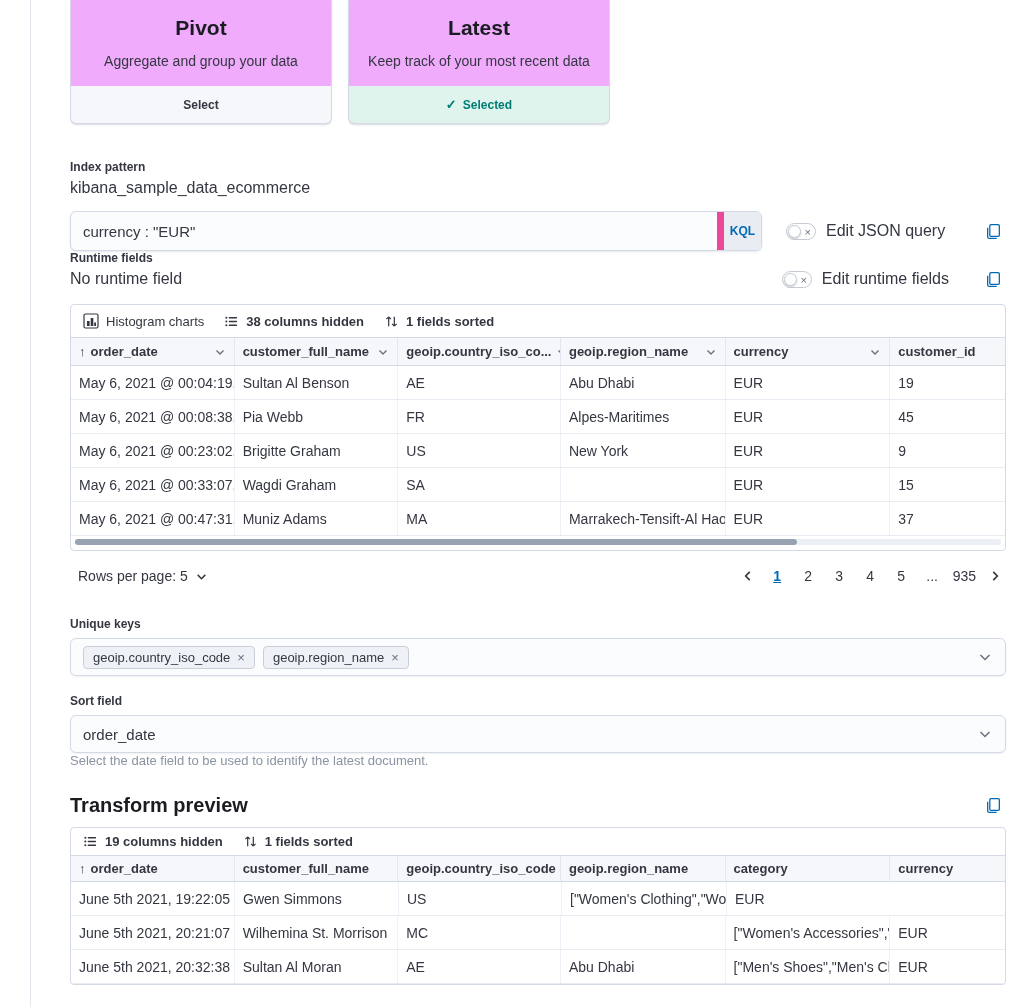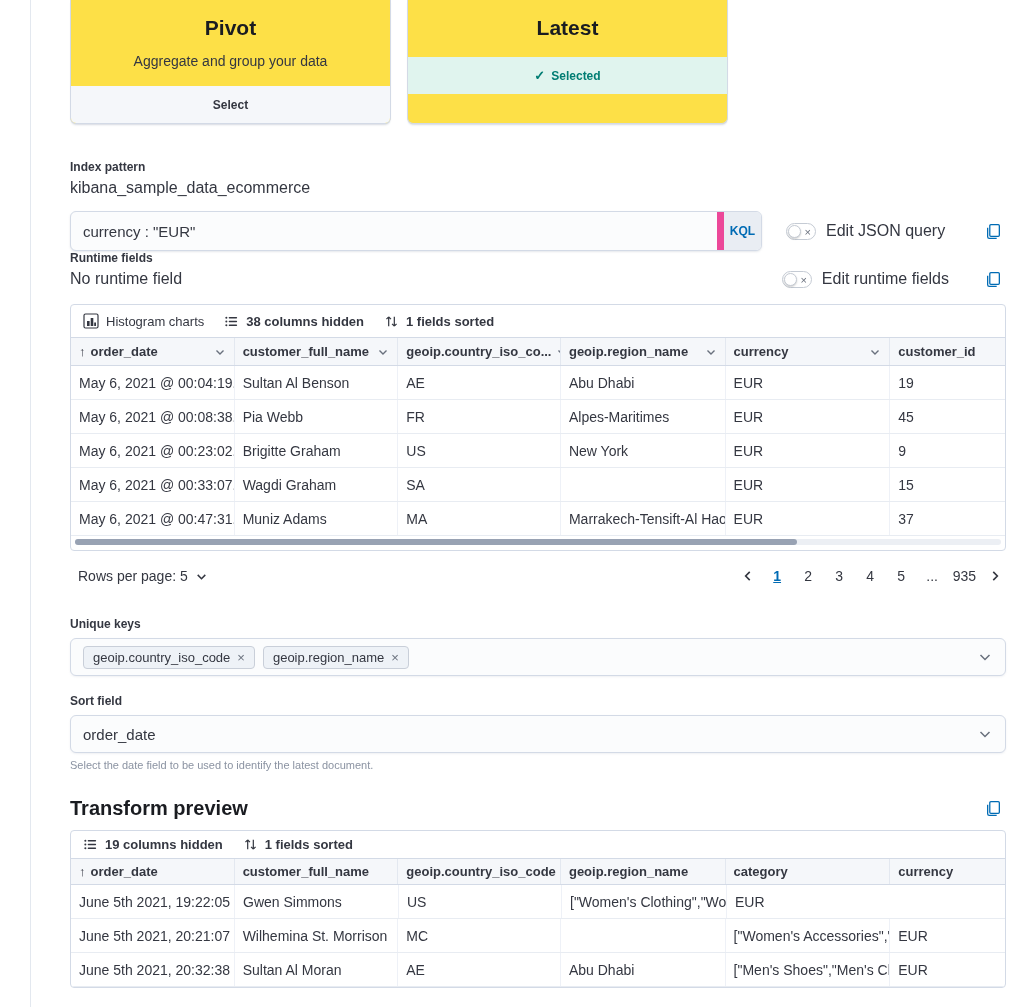--- a/index.html
+++ b/index.html
@@ -7,23 +7,23 @@
     width: 1028px; height: 1007px; margin: 0; overflow: hidden;
     position: relative; background: #fff;
     font-family: "Liberation Sans", sans-serif; color: #343741;
   }
   .left-rail { position: absolute; left: 30px; top: 0; bottom: 0; width: 1px; background: #e3e8ef; }
   .content { position: absolute; left: 70px; top: 0; width: 936px; }
 
   
   .cards { display: flex; gap: 16px; }
   .card {
-    width: 321px; border: 1px solid #d3dae6; border-radius: 6px;
+    width: 262px; border: 1px solid #d3dae6; border-radius: 6px;
     border-top-left-radius: 0; border-top-right-radius: 0; border-top: none;
-    box-shadow: 0 2px 2px -1px rgba(152,162,179,.4); overflow: hidden; background: #fde047;
+    box-shadow: 0 2px 2px -1px rgba(152,162,179,.4); overflow: hidden; background: #f0abfc;
   }
   .card-title { font-size: 21px; font-weight: 700; text-align: center; margin-top: 16px; color: #1a1c21; }
   .card-desc { font-size: 14px; text-align: center; margin-top: 13px; color: #343741; }
   .card-footer {
     margin-top: 17px; height: 37px; display: flex; align-items: center; justify-content: center;
     font-size: 12px; font-weight: 700; background: #f5f7fa; color: #343741; gap: 6px;
   }
   .card.selected .card-footer { background: #e0f4ee; color: #017d73; }
   .check { font-size: 13px; color: #017d73; }
 
@@ -97,21 +97,21 @@
     box-shadow: 0 1px 2px rgba(152,162,179,.15);
   }
   .combo .chevron-right { margin-left: auto; display: flex; }
   .pill {
     display: flex; align-items: center; gap: 7px; border: 1px solid #c9cfd9; background: #eef2f7;
     border-radius: 4px; padding: 3px 9px; font-size: 13px; color: #343741; cursor: default;
   }
   .pill-x { color: #69707d; font-size: 13px; cursor: pointer; line-height: 1; }
   .sf-section { margin-top: 18px; }
   .select-text { font-size: 15px; color: #343741; }
-  .help-text { margin-top: 6px; font-size: 11px; color: #8b93a2; }
+  .help-text { font-size: 13px; color: #8b93a2; }
 
   
   .preview-header { margin-top: 26px; display: flex; align-items: center; }
   .preview-title { font-size: 20px; font-weight: 700; color: #1a1c21; }
   .grid.preview { margin-top: 10px; }
   .grid.preview .grid-toolbar { padding: 6px 12px; }
   .grid.preview .gh { padding: 5px 8px; }
 </style>
 </head>
 <body>
@@ -123,20 +123,21 @@
   <div class="cards">
     <div class="card">
       <div class="card-title">Pivot</div>
       <div class="card-desc">Aggregate and group your data</div>
       <div class="card-footer">
         <span>Select</span>
       </div>
     </div>
     <div class="card selected">
       <div class="card-title">Latest</div>
+      <div class="card-desc">Keep track of your most recent data</div>
       <div class="card-footer">
         <span class="check">✓</span>
         <span>Selected</span>
       </div>
     </div>
   </div>
 
   <div class="section-ip">
     <div class="form-label">Index pattern</div>
     <div class="form-value">kibana_sample_data_ecommerce</div>

